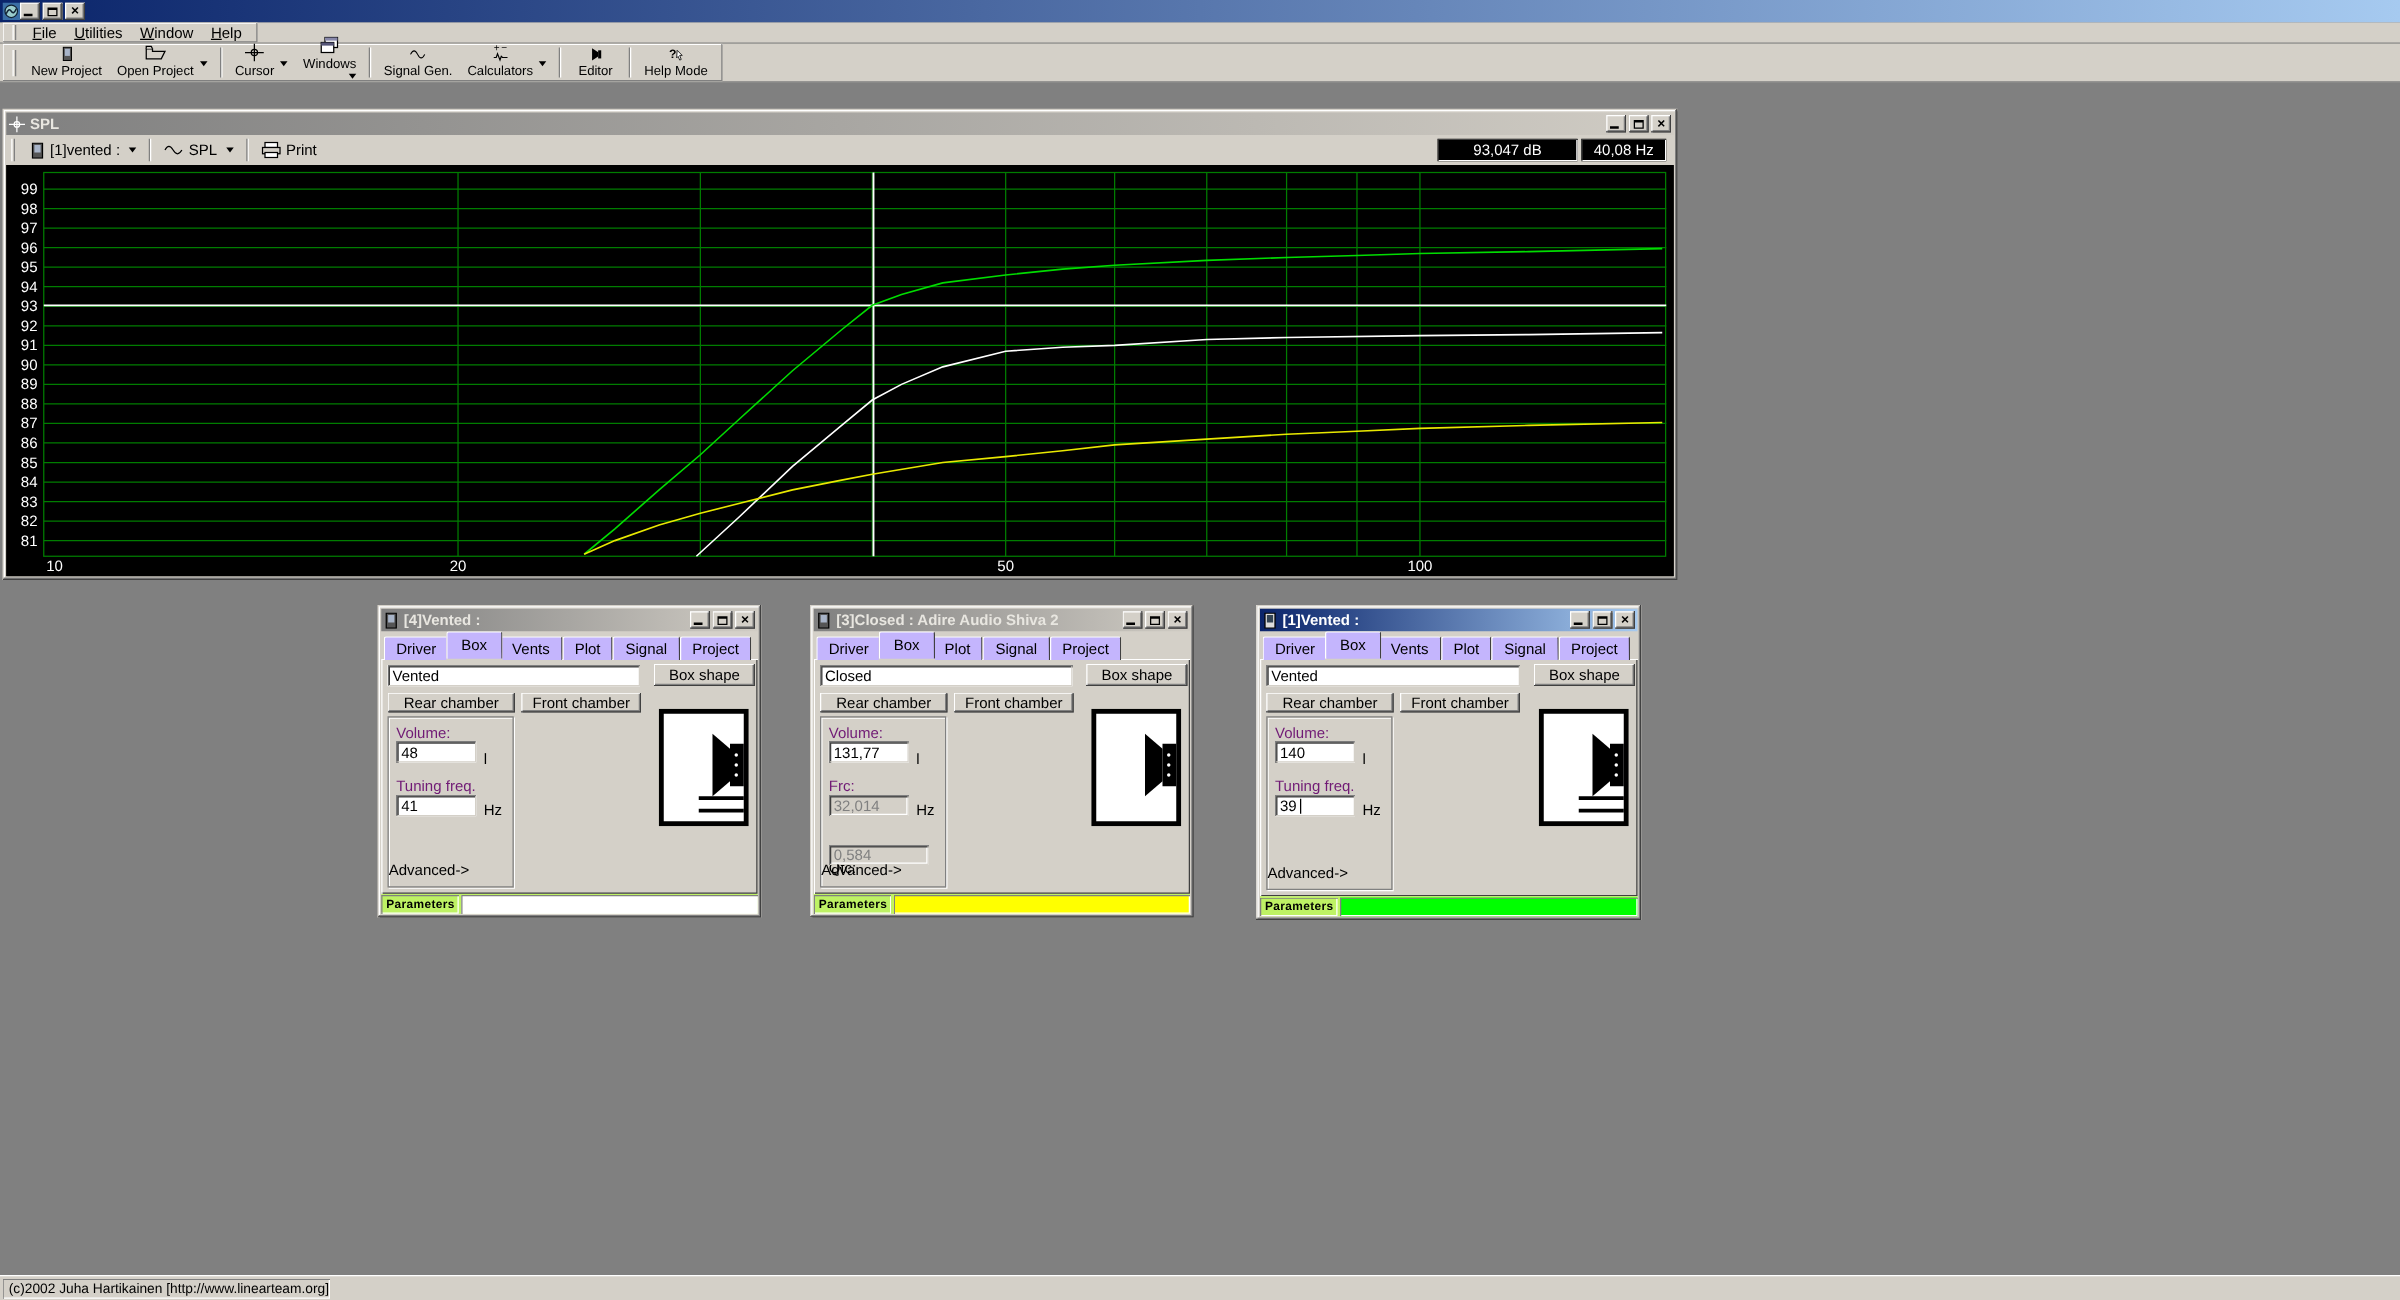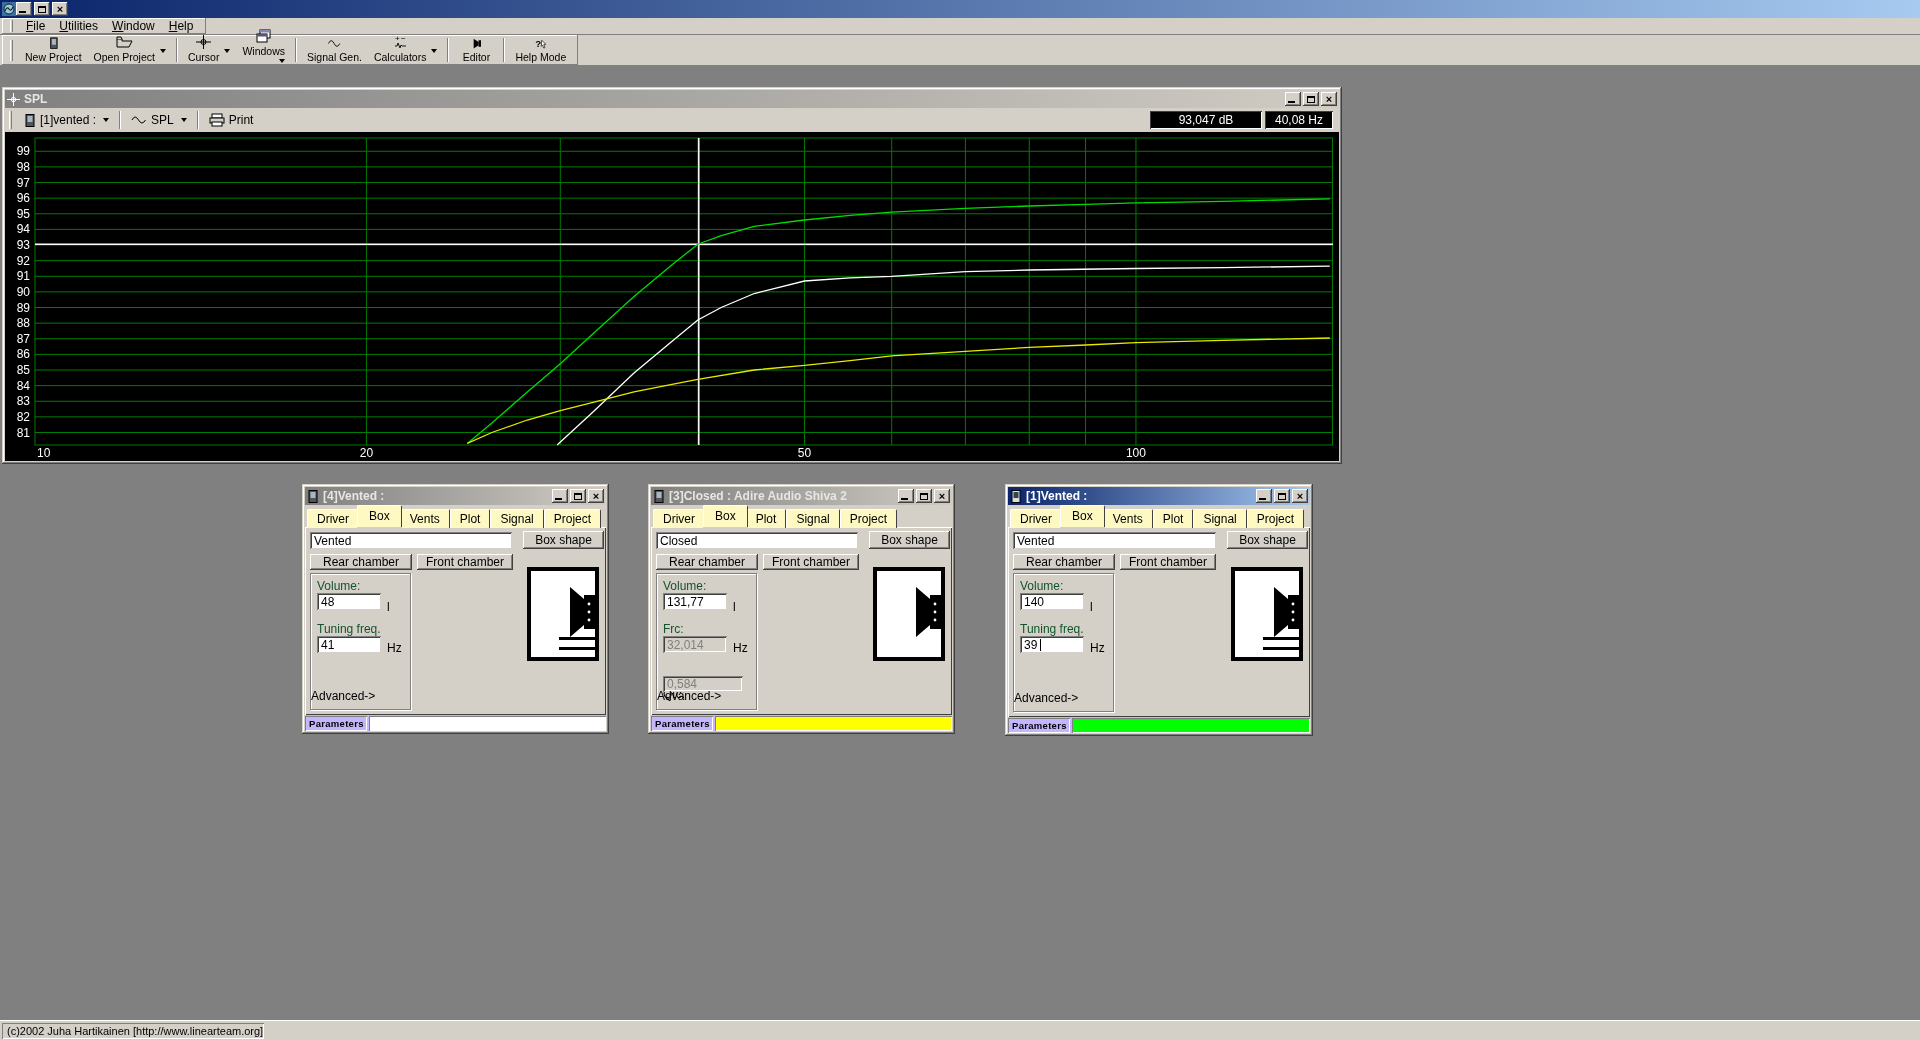--- a/index.html
+++ b/index.html
@@ -57,35 +57,35 @@
   
   #spl-window { left:2px; top:21px; width:1340px; height:377px; }
   #spl-toolbar { height:24px; background:#d4d0c8; display:flex; align-items:center; padding:0 4px; }
   .spl-tbbtn { display:flex; align-items:center; gap:4px; padding:2px 6px; font-size:12px; }
   #spl-plot-area { position:relative; width:1334px; height:329px; background:#000; }
   .readout { background:#000; color:#fff; height:18px; display:flex; align-items:center; justify-content:center;
     font-size:12px; box-shadow: inset 1px 1px 0 #404040, inset -1px -1px 0 #ffffff; }
   
   .param-window { width:307px; height:250px; }
   .tabrow { position:relative; height:21px; margin-top:1px; padding-left:2px; display:flex; align-items:flex-end; z-index:2; }
-  .tab { position:relative; top:1px; background:#fef9c3; padding:2px 9px 2px 9px; font-size:12px;
+  .tab { position:relative; top:1px; background:#c4b5fd; padding:2px 9px 2px 9px; font-size:12px;
     border-top:1px solid #fff; border-left:1px solid #fff; border-right:1px solid #404040;
     border-top-left-radius:2px; border-top-right-radius:2px; }
   .tab.selected { top:0px; padding:3px 11px 4px 11px; margin-top:-3px; margin-left:-2px; margin-right:-2px; z-index:3;
     box-shadow: 0 1px 0 #d4d0c8; }
   .param-content { position:relative; background:#d4d0c8; height:188px; z-index:1;
     box-shadow: inset 1px 1px 0 #ffffff, inset -1px -1px 0 #404040; }
   .pc-btn { position:absolute; background:#d4d0c8; font-size:12px; display:flex; align-items:center; justify-content:center;
     box-shadow: inset -1px -1px 0 #404040, inset 1px 1px 0 #ffffff, inset -2px -2px 0 #808080, inset 2px 2px 0 #d4d0c8; }
   .groupbox { position:absolute; border:1px solid #808080; box-shadow: 1px 1px 0 #ffffff, inset 1px 1px 0 #ffffff; }
-  .blue-label { color:#14532d; font-size:12px; position:absolute; }
+  .blue-label { color:#701a75; font-size:12px; position:absolute; }
   .black-label { color:#000; font-size:12px; position:absolute; }
   .unit-label { position:absolute; font-size:12px; }
   .advanced { position:absolute; bottom:6px; width:100%; font-size:12px; }
-  .param-bottom { position:absolute; left:3px; right:3px; bottom:3px; height:17px; background:#c4b5fd; display:flex; gap:2px; padding-top:2px; }
+  .param-bottom { position:absolute; left:3px; right:3px; bottom:3px; height:17px; background:#bef264; display:flex; gap:2px; padding-top:2px; }
   .param-cell { height:15px; box-shadow: inset 1px 1px 0 #808080, inset -1px -1px 0 #ffffff; display:flex; align-items:center; padding:0 4px; }
   .param-label-cell { width:62px; font-size:9.5px; font-weight:bold; letter-spacing:0.3px; }
   .param-color-cell { flex:1; }
   .boximg { position:absolute; background:#d4d0c8; }
   .caret { position:absolute; width:1px; height:12px; background:#000; }
   
   #statusbar { position:absolute; bottom:0; left:0; width:1920px; height:20px; background:#d4d0c8; border-top:1px solid #ffffff; display:flex; align-items:center; padding:2px 2px; }
   #statusbar .cell { height:16px; width:262px; box-shadow: inset 1px 1px 0 #808080, inset -1px -1px 0 #ffffff; display:flex; align-items:center; padding:0 5px; font-size:11px; white-space:nowrap; }
 </style>
 </head>

